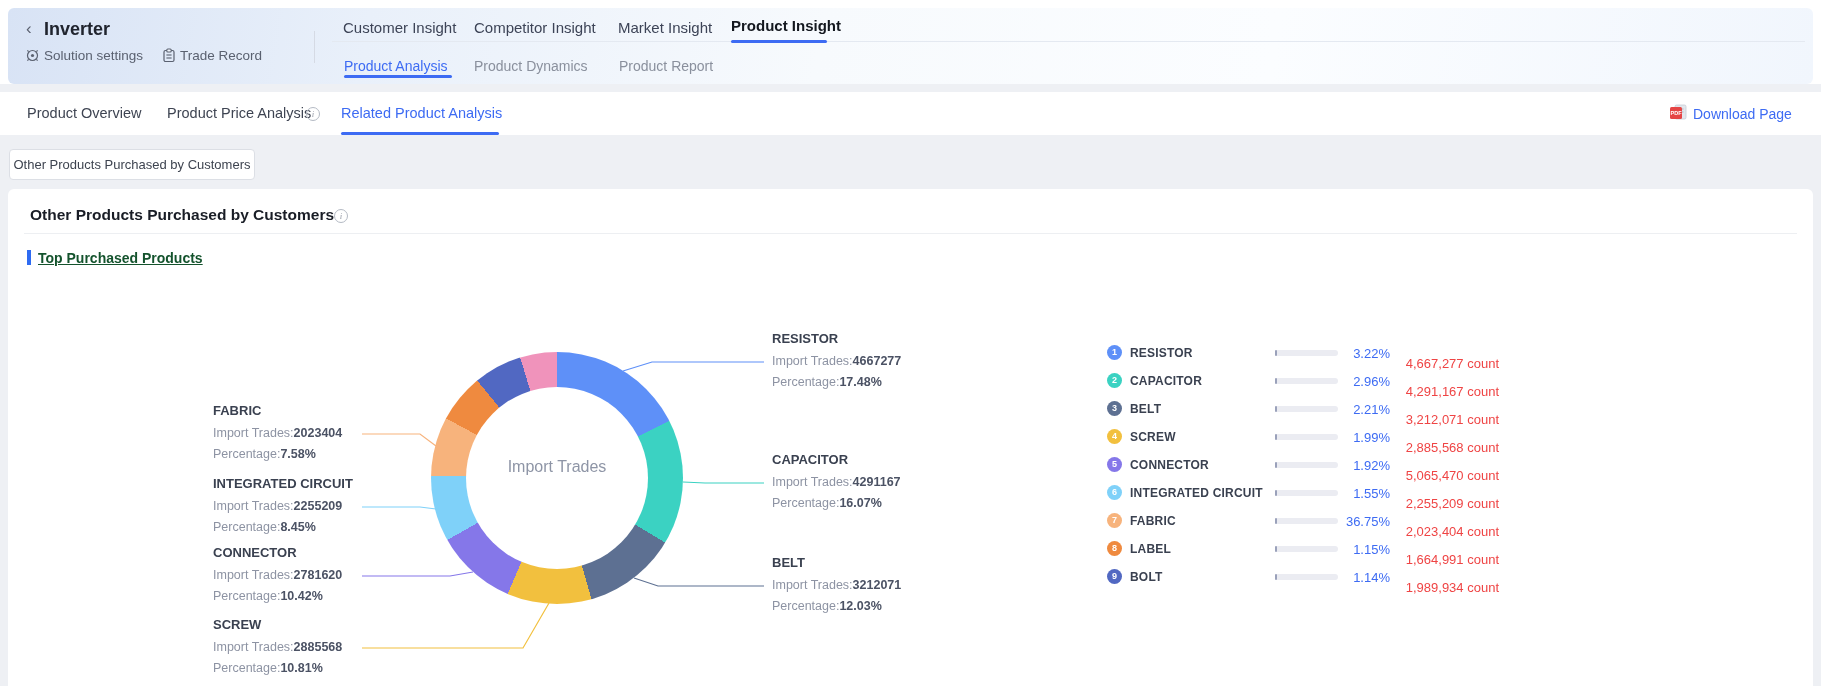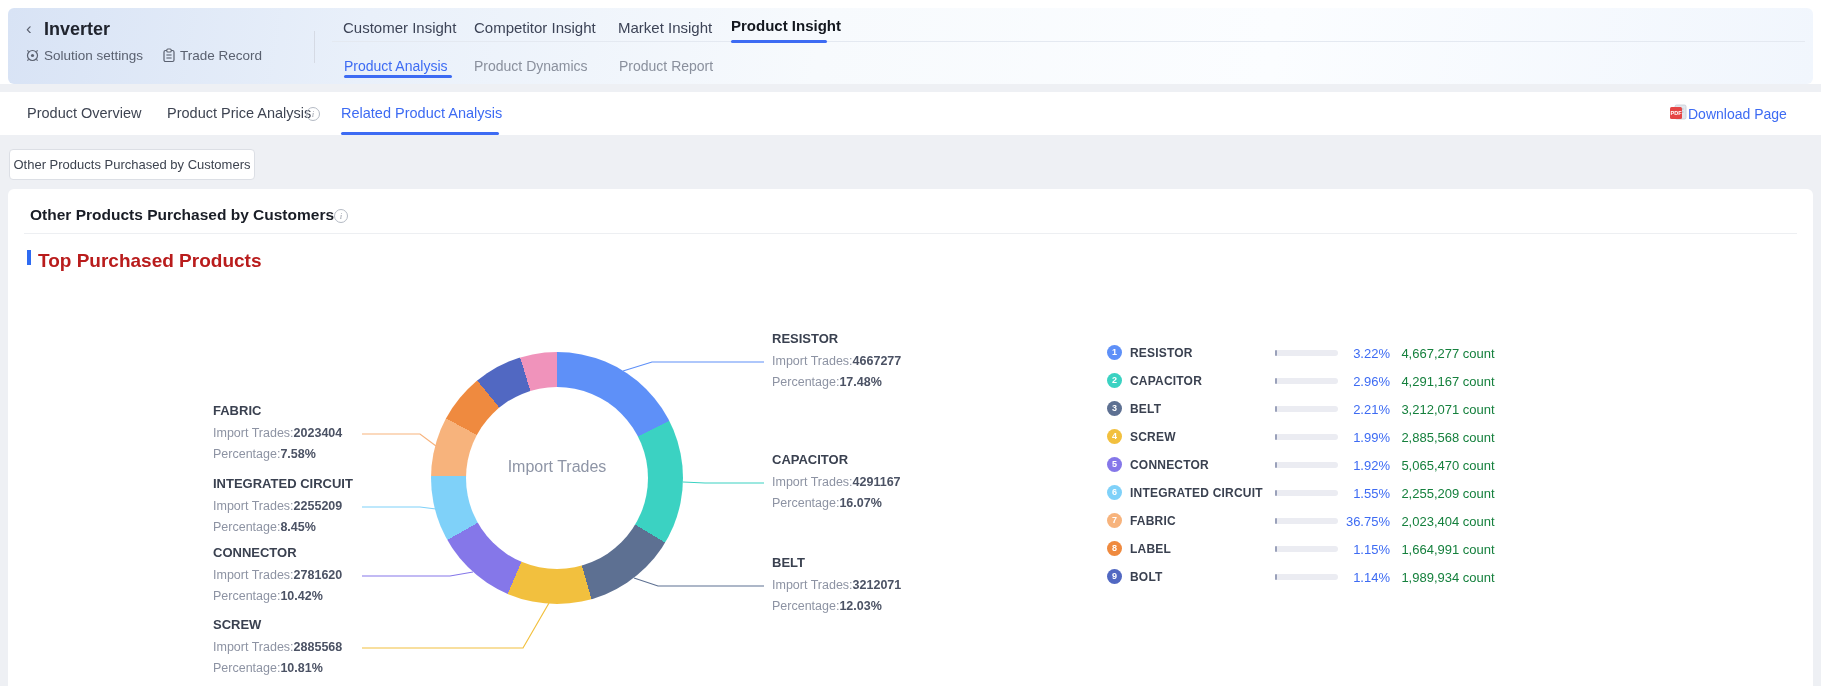--- a/index.html
+++ b/index.html
@@ -25,30 +25,30 @@
   .subtab { top:58px; font-size:14px; color:#8a909d; cursor:pointer; }
   .subtab.active { color:#3D6BF3; }
 
   
   .bar2 { left:0; top:92px; width:1821px; height:43px; background:#fff; }
   .bar2tab { top:105px; font-size:14.5px; color:#3e4452; cursor:pointer; }
   .bar2tab.active { color:#3D6BF3; }
   .info-icon { width:14px; height:14px; border:1px solid #b4bac4; border-radius:50%;
     color:#9aa0ab; font-size:9px; line-height:12px; text-align:center; font-style:italic;
     font-family:"Liberation Serif", serif; cursor:pointer; display:inline-block; }
-  .download { top:104px; display:flex; align-items:center; color:#3D6BF3; font-size:14px; cursor:pointer;justify-content:flex-end; }
+  .download { top:104px; display:flex; align-items:center; gap:5px; color:#3D6BF3; font-size:14px; cursor:pointer;justify-content:flex-end; }
 
   .filter-btn { top:149px; height:31px; background:#fff; border:1px solid #dcdfe5; border-radius:4px;
     font-size:13px; color:#3e4450; display:flex; align-items:center; justify-content:center; cursor:pointer; }
 
   .main-card { left:8px; top:189px; width:1805px; height:497px; background:#fff; border-radius:6px 6px 0 0; }
   .section-title { left:30px; top:206px; font-size:15.5px; font-weight:700; color:#191d26; }
   .section-div { left:24px; top:233px; width:1773px; height:1px; background:#edeff2; }
   .subtitle-bar { left:27px; top:250px; width:4px; height:15px; background:#2e6bf2; }
-  .section-subtitle { left:38px; top:250px; font-size:19px; font-weight:700; color:#b91c1c; }
+  .section-subtitle { left:38px; top:250px; font-size:14px; font-weight:700; color:#14532d;text-decoration:underline; }
 
   
   .donut { left:431px; top:352px; width:252px; height:252px; border-radius:50%; }
   .donut-hole { left:466px; top:387px; width:182px; height:182px; border-radius:50%; background:#fff; }
   .center-label { left:431px; top:458px; width:252px; text-align:center; font-size:16px; color:#8e95a6; }
   .center-value { left:431px; top:491px; width:252px; text-align:center; font-size:20.5px; font-weight:500; color:#262c3c; letter-spacing:0.3px; }
   .leaders { left:0; top:0; width:1821px; height:686px; pointer-events:none; }
 
   
   .callout { position:absolute; }
@@ -58,21 +58,21 @@
 
   
   .ranking { left:1100px; top:339px; width:420px; }
   .rrow { position:relative; height:28px; }
   .rbadge { position:absolute; left:7px; top:6px; width:15px; height:15px; border-radius:50%;
     color:#fff; font-size:9px; font-weight:700; text-align:center; line-height:15px; }
   .rname { position:absolute; left:30px; top:7px; font-size:12px; font-weight:700; color:#3a4150; letter-spacing:0.2px; }
   .rtrack { position:absolute; left:175px; top:11px; width:63px; height:6px; border-radius:3px; background:#EBECF2; }
   .rfill { position:absolute; left:0; top:0; height:6px; border-radius:3px; background:#9AA1BA; }
   .rpct { position:absolute; left:230px; top:7px; width:60px; text-align:right; font-size:13px; color:#3D6BF3; }
-  .rcount { position:absolute; left:297px; top:7px; width:102px; text-align:center; font-size:13px; color:#15803d; }
+  .rcount { position:absolute; left:297px; top:17px; width:102px; text-align:right; font-size:13px; color:#ef4444; }
 </style>
 </head>
 <body>
 
 <div class="stage">
   <div class="abs graybg"></div>
 
   <div class="abs header-card"></div>
   <div class="abs back-chevron">‹</div>
   <div class="abs page-title">Inverter</div>

